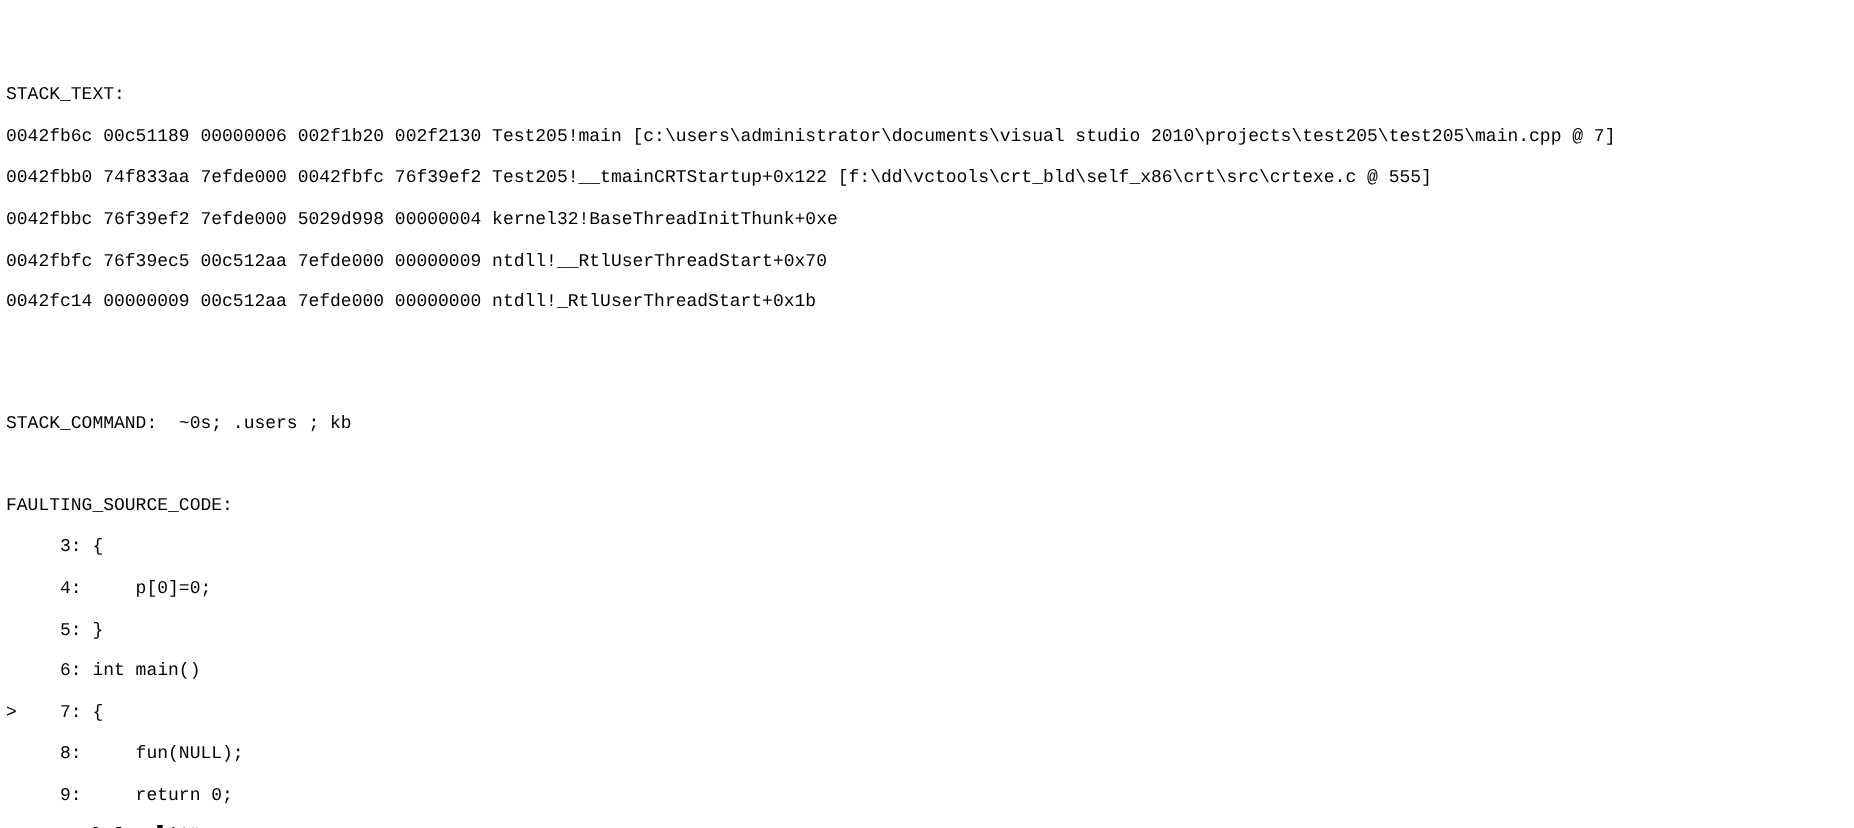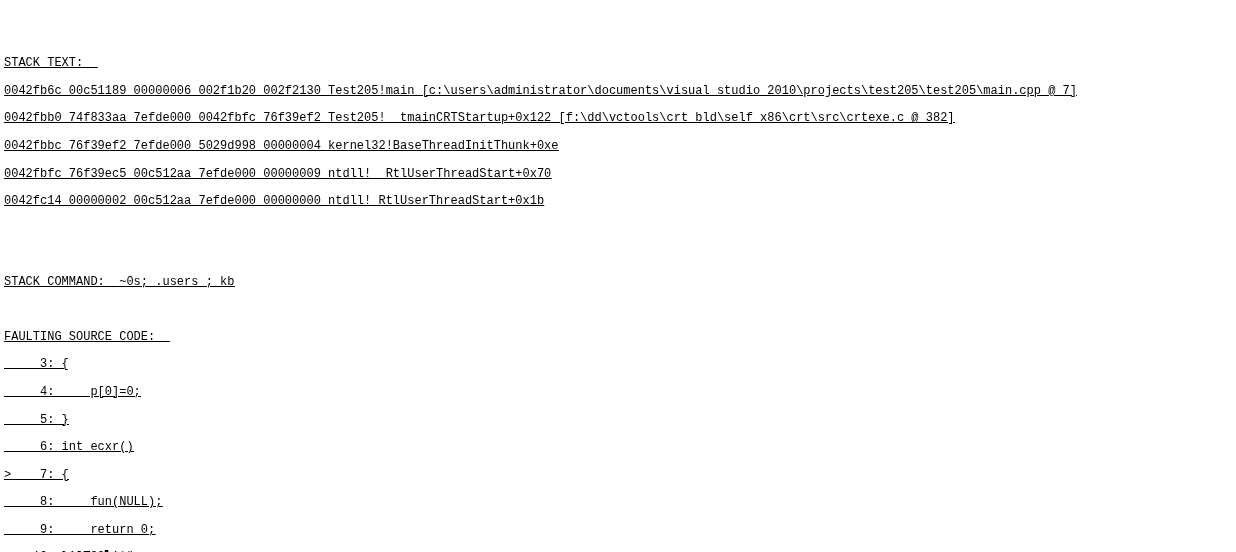--- a/index.html
+++ b/index.html
@@ -1,15 +1,15 @@
 <!DOCTYPE html>
 <html><head>
   <meta charset="utf-8">
   <style>
-    * { margin: 0; padding: 0; box-sizing: border-box; text-decoration: underline; }
+    * { margin: 0; padding: 0; box-sizing: border-box; }
     body {
       font-family: 'Courier New', Courier, monospace;
       font-size: 12px;
       line-height: 1.15;
       background: #fff;
       color: #000;
       white-space: pre;
       padding: 2px 4px;
       width: 1236px;
     }
@@ -18,33 +18,33 @@
     .label { display: inline; }
     .val { display: inline; }
   </style>
 </head>
 <body>
 
 
 
 <span class="line">STACK_TEXT:  </span>
 <span class="line">0042fb6c 00c51189 00000006 002f1b20 002f2130 Test205!main [c:\users\administrator\documents\visual studio 2010\projects\test205\test205\main.cpp @ 7]</span>
-<span class="line">0042fbb0 74f833aa 7efde000 0042fbfc 76f39ef2 Test205!__tmainCRTStartup+0x122 [f:\dd\vctools\crt_bld\self_x86\crt\src\crtexe.c @ 382]</span>
+<span class="line">0042fbb0 74f833aa 7efde000 0042fbfc 76f39ef2 Test205!__tmainCRTStartup+0x122 [f:\dd\vctools\crt_bld\self_x86\crt\src\crtexe.c @ 555]</span>
 <span class="line">0042fbbc 76f39ef2 7efde000 5029d998 00000004 kernel32!BaseThreadInitThunk+0xe</span>
 <span class="line">0042fbfc 76f39ec5 00c512aa 7efde000 00000009 ntdll!__RtlUserThreadStart+0x70</span>
-<span class="line">0042fc14 00000002 00c512aa 7efde000 00000000 ntdll!_RtlUserThreadStart+0x1b</span>
+<span class="line">0042fc14 00000009 00c512aa 7efde000 00000000 ntdll!_RtlUserThreadStart+0x1b</span>
 <div class="blank"></div>
 <div class="blank"></div>
 <span class="line"><span class="label">STACK_COMMAND:  </span><span class="val">~0s; .users ; kb</span></span>
 <div class="blank"></div>
 <span class="line">FAULTING_SOURCE_CODE:  </span>
 <span class="line">     3: {</span>
 <span class="line">     4:     p[0]=0;</span>
 <span class="line">     5: }</span>
-<span class="line">     6: int ecxr()</span>
+<span class="line">     6: int main()</span>
 <span class="line">&gt;    7: {</span>
 <span class="line">     8:     fun(NULL);</span>
 <span class="line">     9:     return 0;</span>
 <span class="line">    10: }^]T??▌'¹¨-</span>
 
 
 
 
 
 

